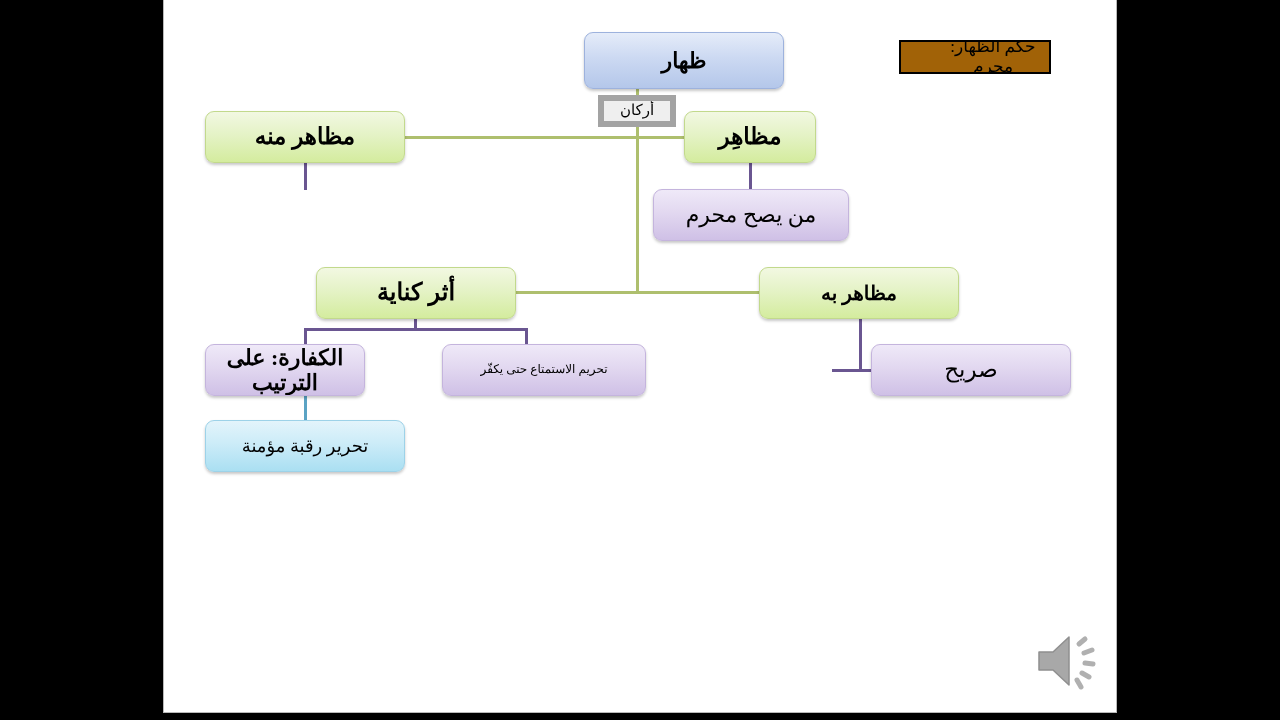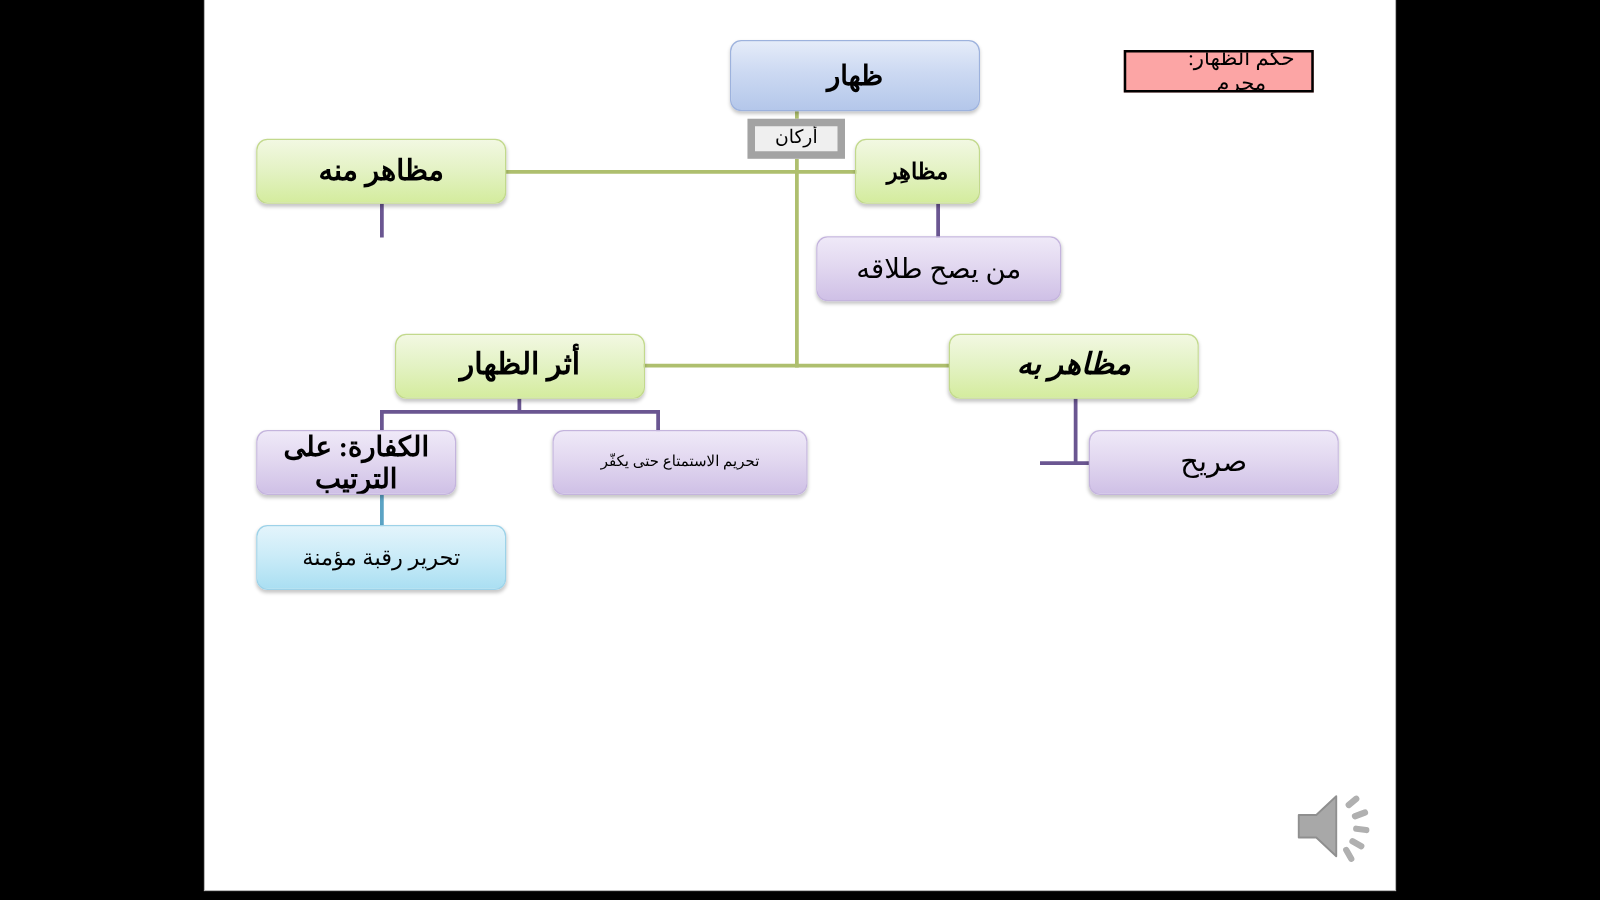--- a/index.html
+++ b/index.html
@@ -93,41 +93,41 @@
 
   
   .node.plain {
     background: #efefef;
     border: 6px solid #a3a3a3;
     border-radius: 0;
     box-shadow: none;
     font-weight: normal;
   }
   .node.plainwhite {
-    background: #fca5a5;
+    background: #a16207;
     border: 2px solid #000000;
     border-radius: 0;
     box-shadow: none;
     font-weight: normal;
     padding-left: 44px;
   }
 
   
   #node-title      { left: 374px; top: 32px;  width: 200px; height: 57px; font-size: 22px; margin-left: 46px; }
   #node-arkan      { left: 434px; top: 95px;  width: 78px;  height: 32px; font-size: 15px; }
   #node-hukm       { left: 735px; top: 40px;  width: 152px; height: 34px; font-size: 17px; }
 
   #node-muzaharminhu { left: 41px;  top: 111px; width: 200px; height: 52px; font-size: 23px; }
   #node-zawja        { left: 41px;  top: 189px; width: 200px; height: 52px; font-size: 23px; }
 
-  #node-muzahir      { left: 520px; top: 111px; width: 100px; height: 52px; font-size: 18px; }
+  #node-muzahir      { left: 520px; top: 111px; width: 132px; height: 52px; font-size: 23px; }
   #node-manyasih     { left: 489px; top: 189px; width: 196px; height: 52px; font-size: 22px; }
 
   #node-atharzihar   { left: 152px; top: 267px; width: 200px; height: 52px; font-size: 24px; }
-  #node-muzaharbih   { left: 595px; top: 267px; width: 200px; height: 52px; font-size: 24px; font-style: italic; }
+  #node-muzaharbih   { left: 595px; top: 267px; width: 200px; height: 52px; font-size: 20px; }
 
   #node-kaffara      { left: 41px;  top: 344px; width: 160px; height: 52px; font-size: 22px; font-weight: bold; }
   #node-tahrim       { left: 278px; top: 344px; width: 204px; height: 52px; font-size: 12px; }
   #node-tahrirraqaba { left: 41px;  top: 420px; width: 200px; height: 52px; font-size: 18px; }
 
   #node-kinaya       { left: 485px; top: 344px; width: 200px; height: 52px; font-size: 23px; }
   #node-sarih        { left: 707px; top: 344px; width: 200px; height: 52px; font-size: 23px; }
 
   
   #line-title-arkan  { left: 472px; top: 89px;  width: 3px;  height: 8px; }
@@ -204,23 +204,23 @@
 
     <div class="node plain" id="node-arkan">أركان</div>
 
     <div class="node plainwhite" id="node-hukm">حكم الظهار: محرم</div>
 
     <div class="node green" id="node-muzaharminhu">مظاهر منه</div>
 
 
     <div class="node green" id="node-muzahir">مظاهِر</div>
 
-    <div class="node purple" id="node-manyasih">من يصح طلاقه</div>
-
-    <div class="node green" id="node-atharzihar">أثر الظهار</div>
+    <div class="node purple" id="node-manyasih">من يصح محرم</div>
+
+    <div class="node green" id="node-atharzihar">أثر كناية</div>
 
     <div class="node green" id="node-muzaharbih">مظاهر به</div>
 
     <div class="node purple" id="node-kaffara">الكفارة: على الترتيب</div>
 
     <div class="node purple" id="node-tahrim">تحريم الاستمتاع حتى يكفّر</div>
 
     <div class="node lightblue" id="node-tahrirraqaba">تحرير رقبة مؤمنة</div>
 
 

